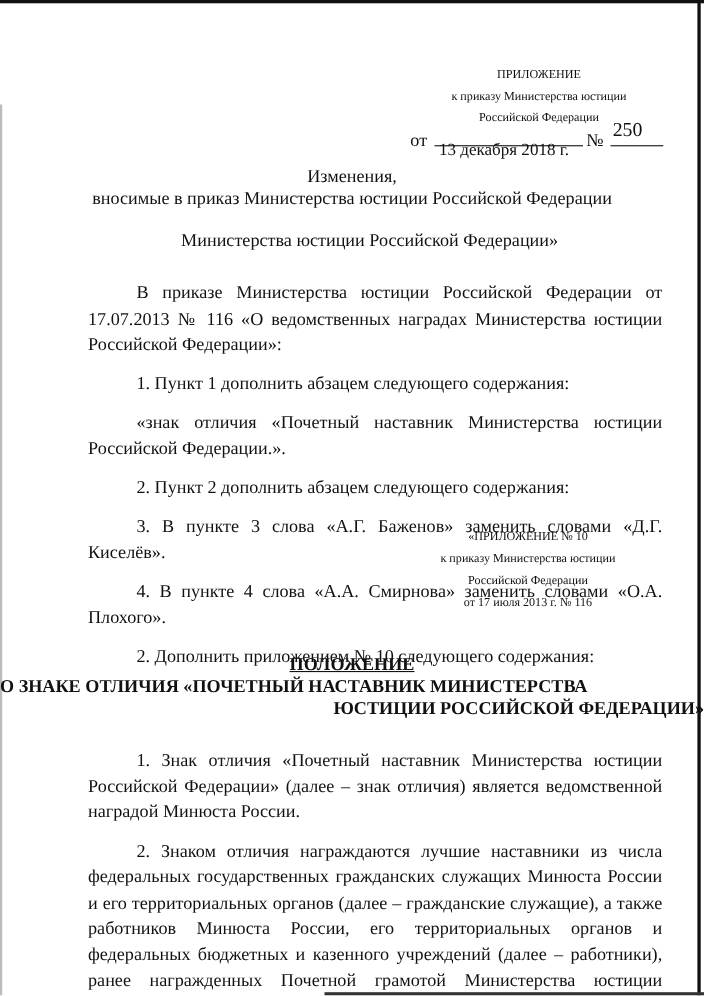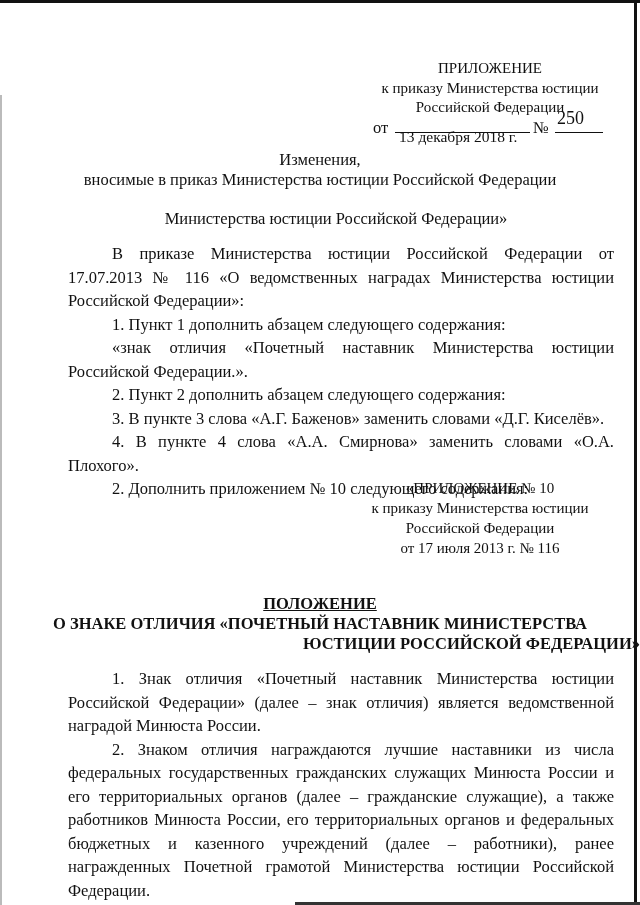--- a/index.html
+++ b/index.html
@@ -8,32 +8,32 @@
   .page { position: absolute; left: 0; top: 0; width: 640px; height: 905px; }
   .border-top { position: absolute; left: 0; top: 0; width: 640px; height: 3px; background: #111; }
   .border-right { position: absolute; right: 3px; top: 0; width: 3px; height: 905px; background: #111; }
   .border-left { position: absolute; left: 0; top: 95px; width: 2px; height: 810px; background: #bbb; }
   .border-bottom { position: absolute; left: 295px; bottom: 0; width: 345px; height: 3px; background: #333; }
 
   .line { position: absolute; font-size: 16.5px; white-space: nowrap; line-height: 20px; }
   .center { text-align: center; }
 
   
-  .hdr { position: absolute; left: 360px; width: 260px; text-align: center; font-size: 15px; line-height: 20px; }
+  .hdr { position: absolute; left: 360px; width: 260px; text-align: center; font-size: 11px; line-height: 20px; }
   .sig-row { position: absolute; left: 373px; top: 112px; width: 240px; height: 22px; font-size: 16.5px; }
   .sig-row .ot { position: absolute; left: 0; top: 6px; }
   .sig-row .date-field { position: absolute; left: 22px; top: 0; width: 135px; border-bottom: 1px solid #111; height: 20px; }
   .sig-row .date-val { position: absolute; left: 4px; top: -4px; font-size: 15.5px; margin-top: 20px; }
   .sig-row .num-lbl { position: absolute; left: 160px; top: 6px; }
   .sig-row .num-field { position: absolute; left: 182px; top: 0; width: 48px; border-bottom: 1px solid #111; height: 20px; }
   .sig-row .num-val { position: absolute; left: 2px; top: -4px; font-size: 18px; }
 
   .bold { font-weight: bold; }
   .para { position: absolute; left: 68px; width: 546px; font-size: 16.5px; line-height: 23.5px; text-align: justify; }
-  .para .p { margin: 0; }
+  .para .p { margin: 12px; }
   .para .indent { text-indent: 44px; }
 </style>
 </head>
 <body>
 
 <div class="page">
   <div class="border-top"></div>
   <div class="border-right"></div>
   <div class="border-left"></div>
   <div class="border-bottom"></div>
@@ -65,20 +65,20 @@
     <p class="p indent">4. В пункте 4 слова «А.А. Смирнова» заменить словами «О.А. Плохого».</p>
     <p class="p indent">2. Дополнить приложением № 10 следующего содержания:</p>
   </div>
 
   <div class="hdr" style="left:350px;top:478px;">«ПРИЛОЖЕНИЕ № 10</div>
   <div class="hdr" style="left:350px;top:498px;">к приказу Министерства юстиции</div>
   <div class="hdr" style="left:350px;top:518px;">Российской Федерации</div>
   <div class="hdr" style="left:350px;top:538px;">от 17 июля 2013 г. № 116</div>
 
   <div class="line center bold" style="left:0;width:640px;top:594px;text-decoration:underline;">ПОЛОЖЕНИЕ</div>
-  <div class="line center bold" style="left:0;width:640px;top:614px;">О ЗНАКЕ ОТЛИЧИЯ «ПОЧЕТНЫЙ НАСТАВНИК МИНИСТЕРСТВА</div>
+  <div class="line center bold" style="left:0;width:512px;top:614px;">О ЗНАКЕ ОТЛИЧИЯ «ПОЧЕТНЫЙ НАСТАВНИК МИНИСТЕРСТВА</div>
   <div class="line center bold" style="left:0;width:640px;top:634px;text-align:right;">ЮСТИЦИИ РОССИЙСКОЙ ФЕДЕРАЦИИ»</div>
 
   <div class="para" style="top:667px;">
     <p class="p indent">1. Знак отличия «Почетный наставник Министерства юстиции Российской Федерации» (далее – знак отличия) является ведомственной наградой Минюста России.</p>
     <p class="p indent">2. Знаком отличия награждаются лучшие наставники из числа федеральных государственных гражданских служащих Минюста России и его территориальных органов (далее – гражданские служащие), а также работников Минюста России, его территориальных органов и федеральных бюджетных и казенного учреждений (далее – работники), ранее награжденных Почетной грамотой Министерства юстиции Российской Федерации.</p>
   </div>
 </div>
 
 </body></html>

